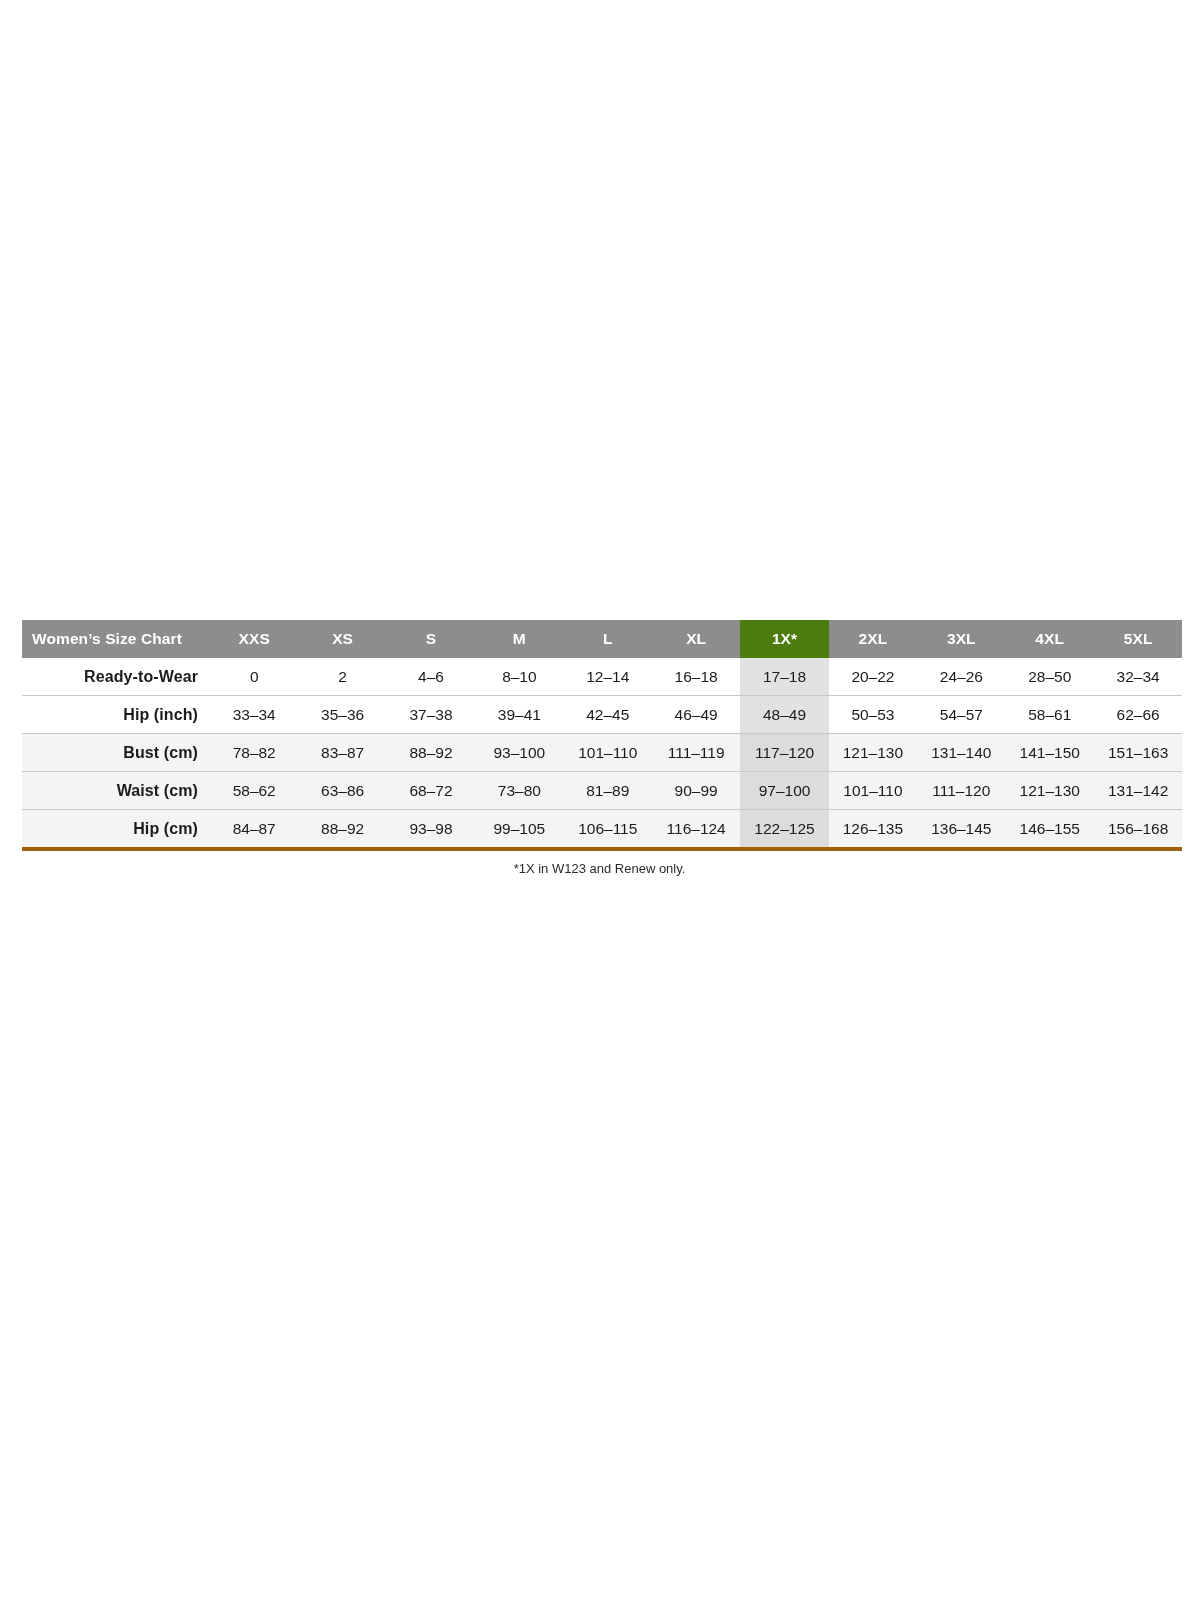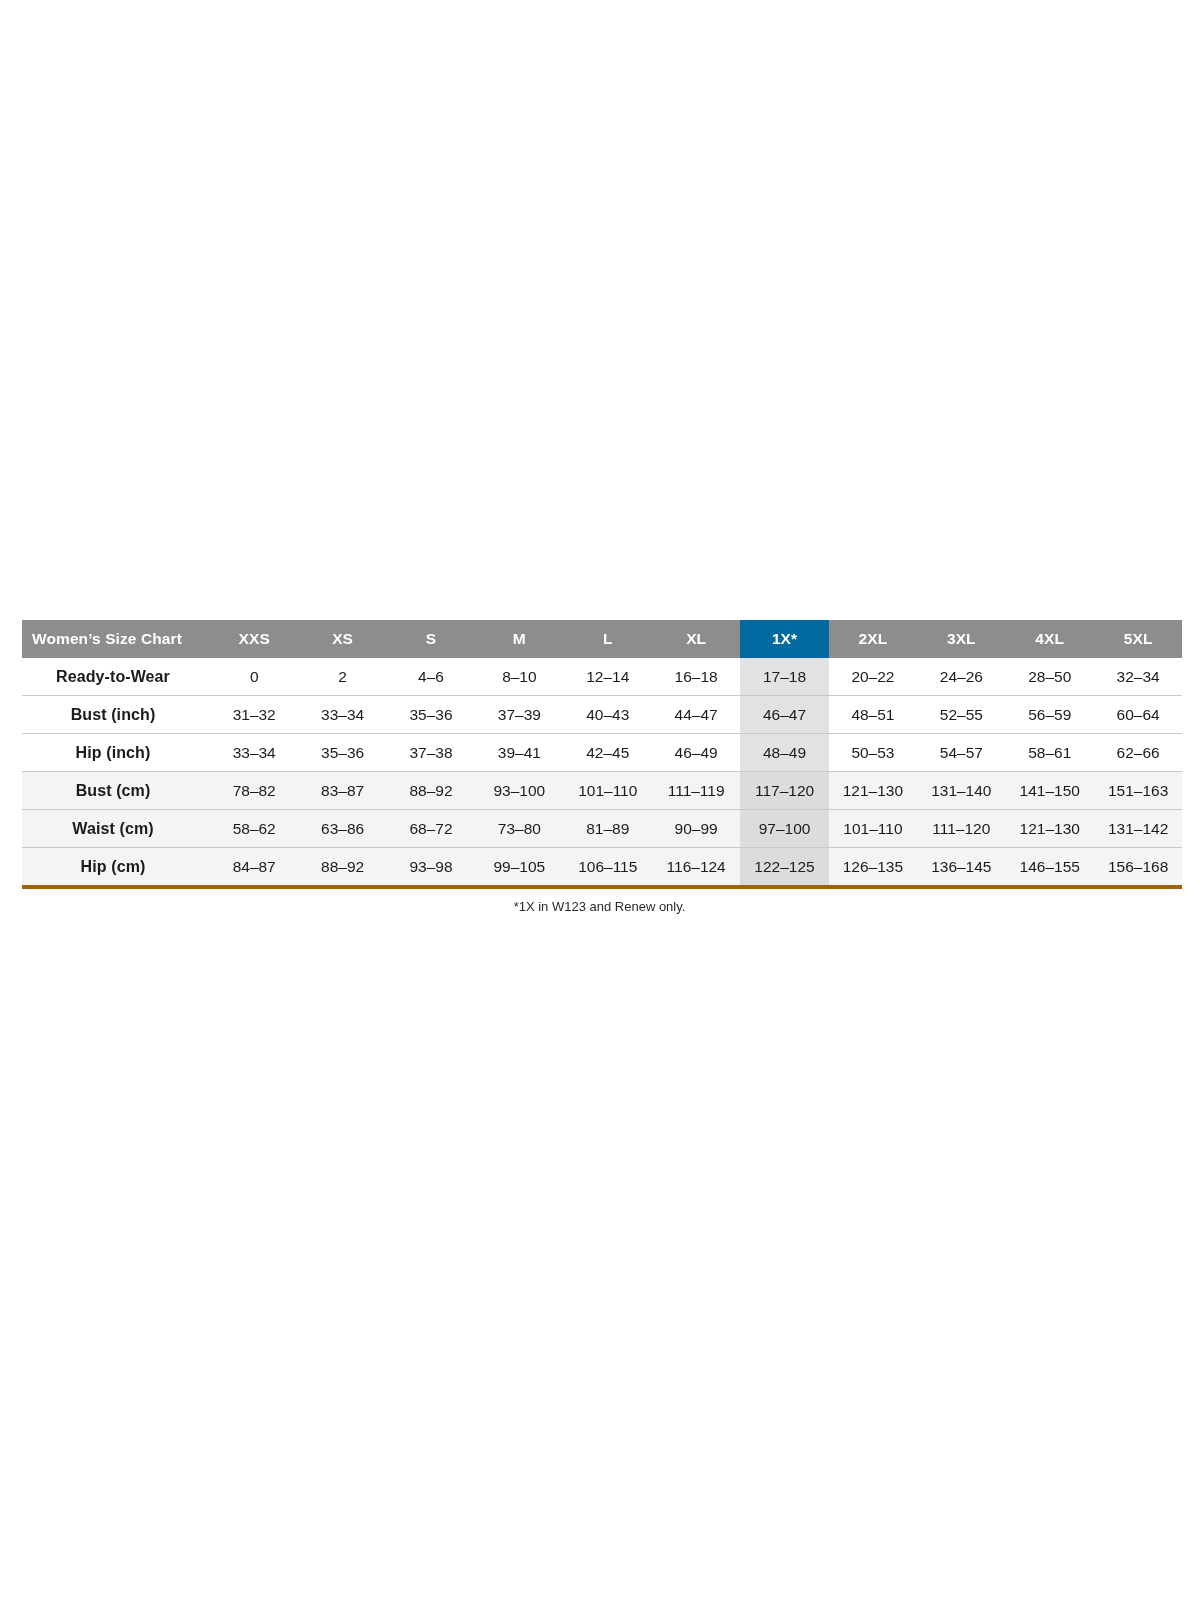--- a/index.html
+++ b/index.html
@@ -44,38 +44,38 @@
     text-align: center;
     letter-spacing: 0.1px;
     border: none;
   }
   thead th.row-label-head {
     text-align: left;
     padding-left: 10px;
     font-size: 15.5px;
   }
   thead th.hl-col {
-    background: #0369a1;
+    background: #4d7c0f;
     text-align: center;
   }
 
   tbody td {
     height: 37px;
     padding: 0 6px;
     text-align: center;
     font-size: 15.5px;
     color: #1b1b1b;
     border-bottom: 1px solid #c9c9c9;
     background: #ffffff;
   }
   tbody tr.shaded td {
     background: #f4f4f4;
   }
   tbody td.row-label {
-    text-align: center;
+    text-align: right;
     padding-right: 12px;
     font-weight: bold;
     font-size: 16px;
     letter-spacing: 0.1px;
   }
   tbody td.hl-col {
     background: #e2e2e2;
   }
   tbody tr.shaded td.hl-col {
     background: #dcdcdc;
@@ -136,34 +136,20 @@
           <td>8–10</td>
           <td>12–14</td>
           <td>16–18</td>
           <td class="hl-col">17–18</td>
           <td>20–22</td>
           <td>24–26</td>
           <td>28–50</td>
           <td>32–34</td>
         </tr>
         <tr>
-          <td class="row-label">Bust (inch)</td>
-          <td>31–32</td>
-          <td>33–34</td>
-          <td>35–36</td>
-          <td>37–39</td>
-          <td>40–43</td>
-          <td>44–47</td>
-          <td class="hl-col">46–47</td>
-          <td>48–51</td>
-          <td>52–55</td>
-          <td>56–59</td>
-          <td>60–64</td>
-        </tr>
-        <tr>
           <td class="row-label">Hip (inch)</td>
           <td>33–34</td>
           <td>35–36</td>
           <td>37–38</td>
           <td>39–41</td>
           <td>42–45</td>
           <td>46–49</td>
           <td class="hl-col">48–49</td>
           <td>50–53</td>
           <td>54–57</td>

